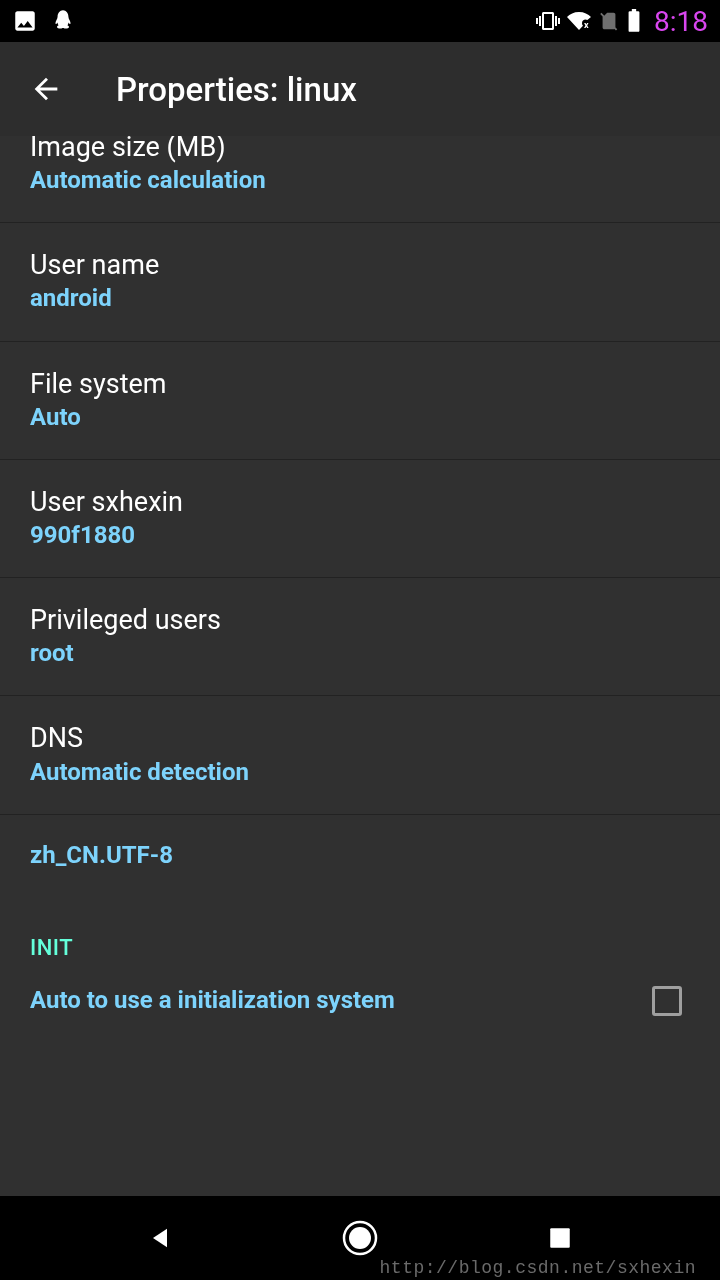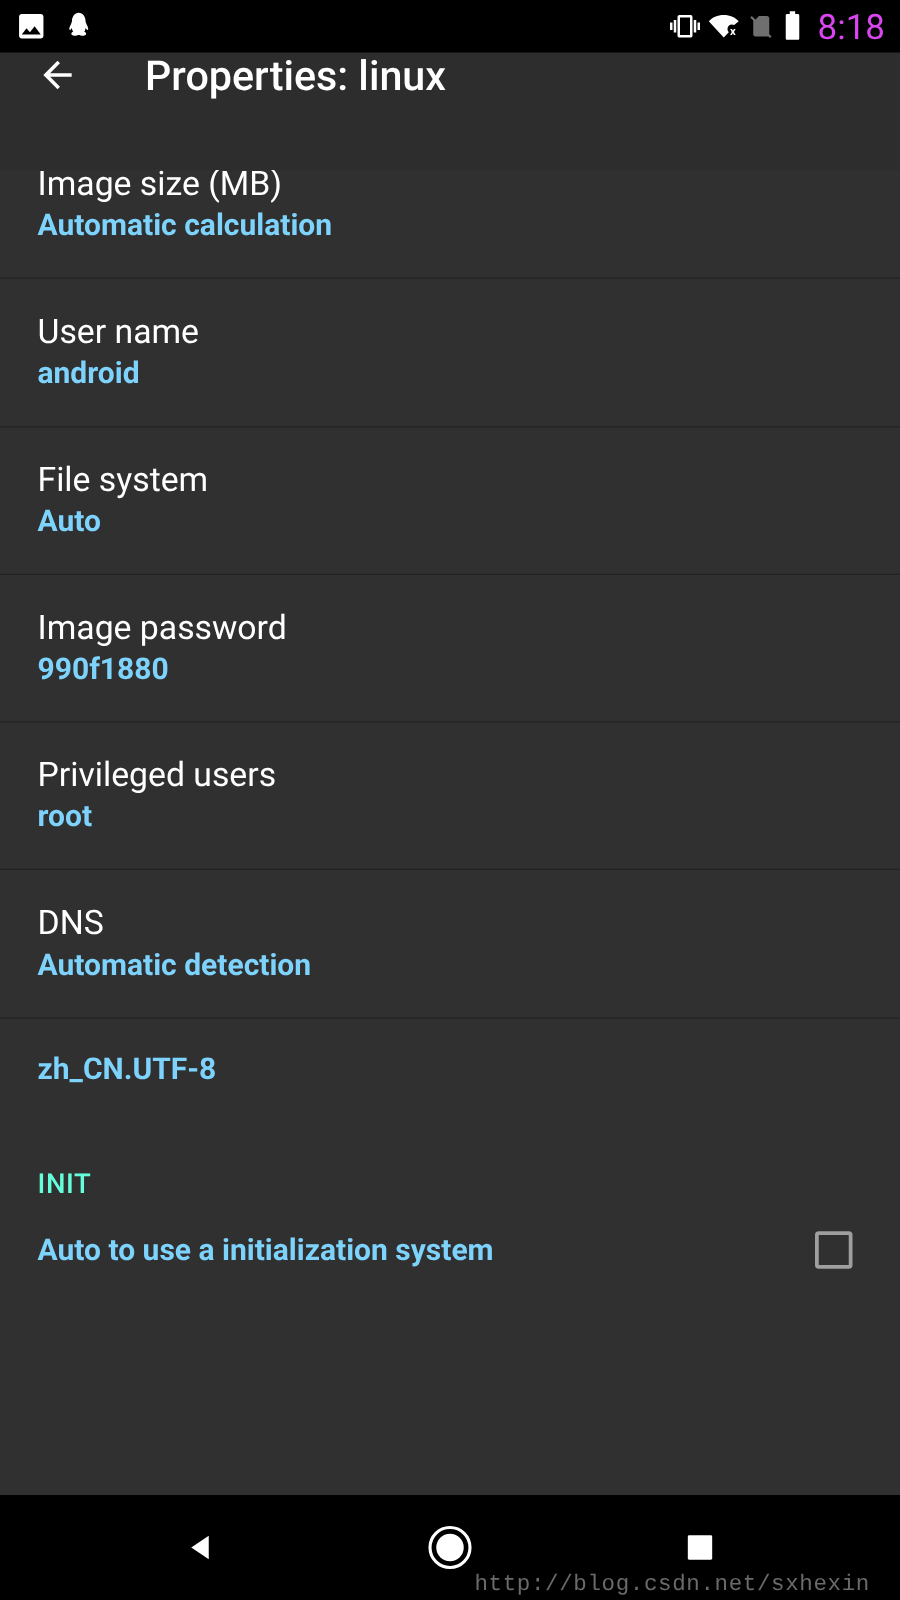--- a/index.html
+++ b/index.html
@@ -43,20 +43,21 @@
     }
     .status-icon {
       display: flex;
       align-items: center;
       justify-content: center;
     }
     .app-bar {
       height: 94px;
       background: #2d2d2d;
       display: flex;
+      align-items: center;
       padding-left: 28px;
       box-shadow: 0 2px 4px rgba(0,0,0,.3);
     }
     .back-arrow {
       width: 36px;
       height: 36px;
       display: flex;
       align-items: center;
       justify-content: center;
       margin-right: 52px;
@@ -68,21 +69,21 @@
     }
     .content {
       background: #303030;
       height: 1060px;
       overflow-y: hidden;
     }
     .list-item {
       padding: 25px 30px 26px 30px;
       border-bottom: 1px solid #222222;
       display: flex;
-      align-items: flex-start;
+      align-items: flex-end;
     }
     .list-item.first {
       padding-top: 0;
       padding-bottom: 26px;
     }
     .list-item-text {
       flex: 1;
     }
     .item-title {
       font-size: 27px;
@@ -217,21 +218,21 @@
 
   <div class="list-item">
     <div class="list-item-text">
       <div class="item-title">File system</div>
       <div class="item-sub">Auto</div>
     </div>
   </div>
 
   <div class="list-item">
     <div class="list-item-text">
-      <div class="item-title">Image password</div>
+      <div class="item-title">User sxhexin</div>
       <div class="item-sub">990f1880</div>
     </div>
   </div>
 
   <div class="list-item">
     <div class="list-item-text">
       <div class="item-title">Privileged users</div>
       <div class="item-sub">root</div>
     </div>
   </div>

